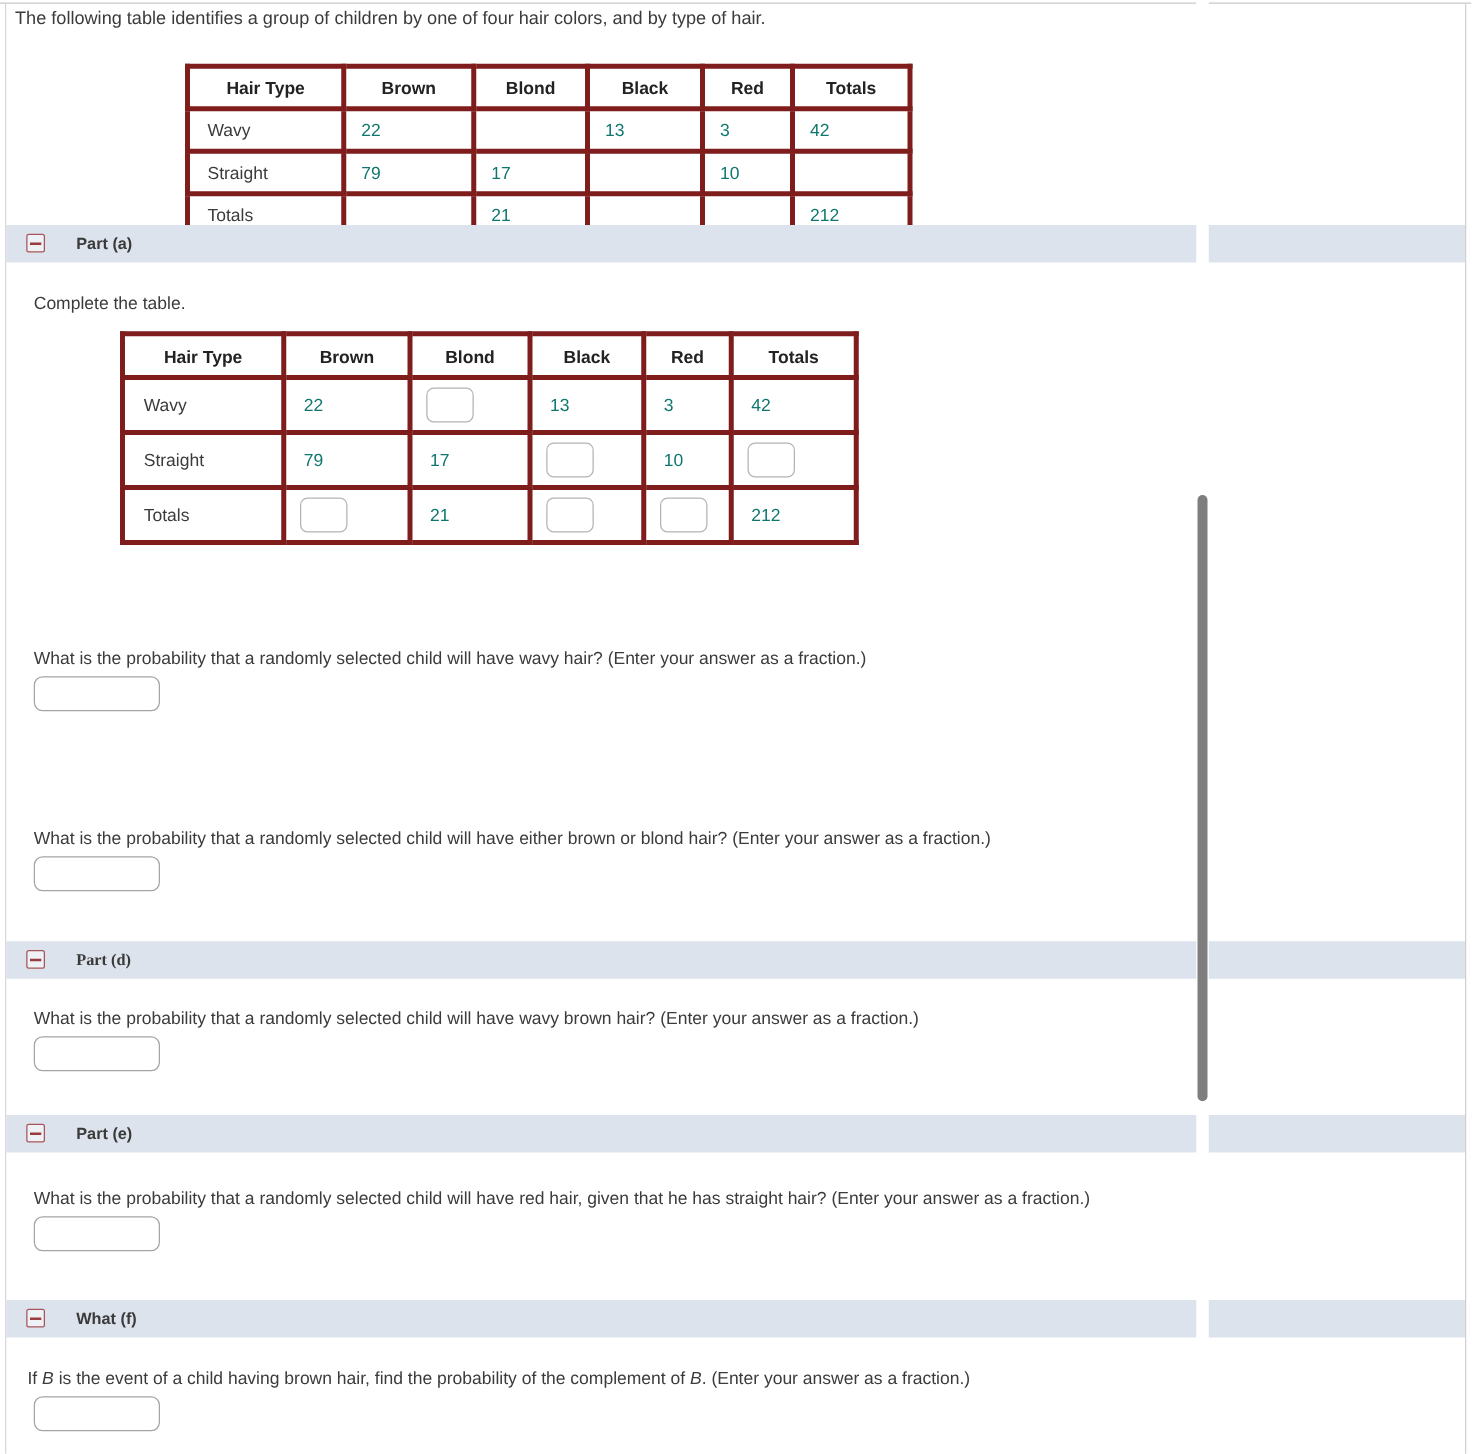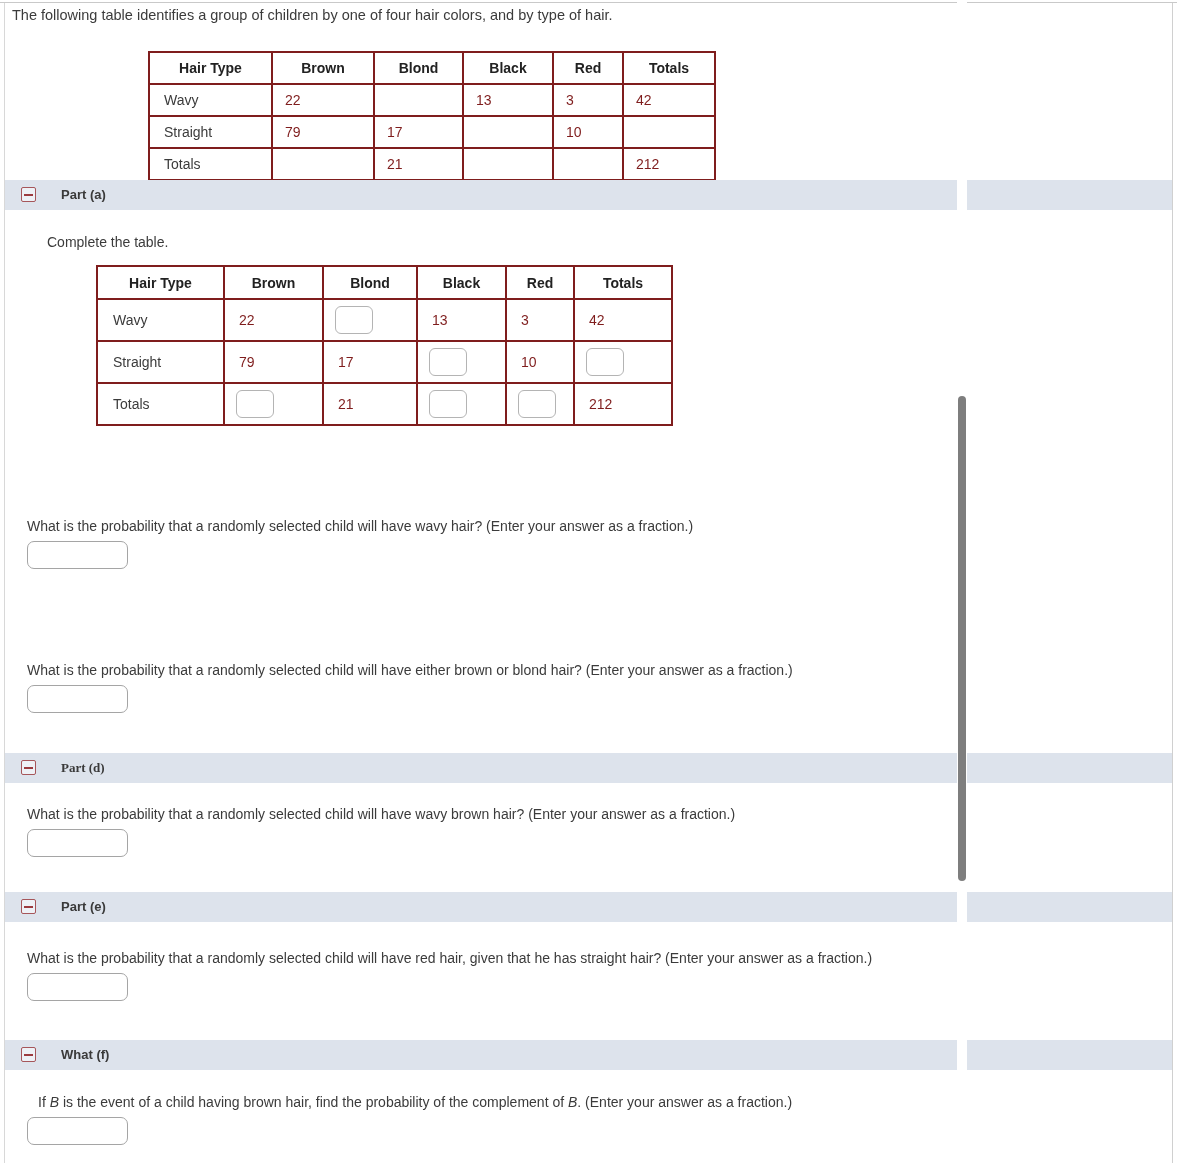--- a/index.html
+++ b/index.html
@@ -74,37 +74,37 @@
     white-space: nowrap;
   }
 
   
   .tbl {
     border-collapse: collapse;
     font-size: 14px;
     background: #fff;
   }
   .tbl td, .tbl th {
-    border: 2px solid #7f1d1d;
+    border: 4px solid #7f1d1d;
     padding: 0;
     background: #fff;
   }
   .tbl th {
     font-weight: bold;
     color: #222;
     text-align: center;
   }
   .tbl td.rowhdr {
     text-align: left;
     color: #3b3b3b;
     padding-left: 14px;
   }
   .tbl td.num {
     text-align: left;
-    color: #7f1d1d;
+    color: #0f766e;
     padding-left: 12px;
     border-radius: 10px;
   }
   .tbl td.blank { }
 
   
   #table-one {
     position: absolute;
     left: 148px;
     top: 51px;
@@ -253,21 +253,21 @@
         <td class="num"></td>
         <td class="num">212</td>
       </tr>
     </tbody>
   </table>
 
   <div class="part-header" style="top:180px;">
     <span class="toggle"></span>
     <span class="plabel">Part (a)</span>
   </div>
-  <div class="part-body-text" style="left:27px; top:234px;margin-left:20px;">Complete the table.</div>
+  <div class="part-body-text" style="left:27px; top:234px;">Complete the table.</div>
 
   <table class="tbl" id="table-two">
     <thead>
       <tr>
         <th class="c-type">Hair Type</th>
         <th class="c-brown">Brown</th>
         <th class="c-blond">Blond</th>
         <th class="c-black">Black</th>
         <th class="c-red">Red</th>
         <th class="c-totals">Totals</th>
@@ -330,21 +330,21 @@
     <span class="toggle"></span>
     <span class="plabel">Part (e)</span>
   </div>
   <div class="part-body-text" style="left:27px; top:950px;">What is the probability that a randomly selected child will have red hair, given that he has straight hair? (Enter your answer as a fraction.)</div>
   <div class="answer-box" style="top:973px;"></div>
 
   <div class="part-header" style="top:1040px;">
     <span class="toggle"></span>
     <span class="plabel">What (f)</span>
   </div>
-  <div class="part-body-text" style="left:38px; top:1094px;">
+  <div class="part-body-text" style="left:22px; top:1094px;">
     <span>If </span><em>B</em><span> is the event of a child having brown hair, find the probability of the complement of </span><em>B</em><span>. (Enter your answer as a fraction.)</span>
   </div>
   <div class="answer-box" style="top:1117px;"></div>
 
   <div class="scroll-track">
     <div class="scroll-thumb"></div>
   </div>
 
 </div>
 

